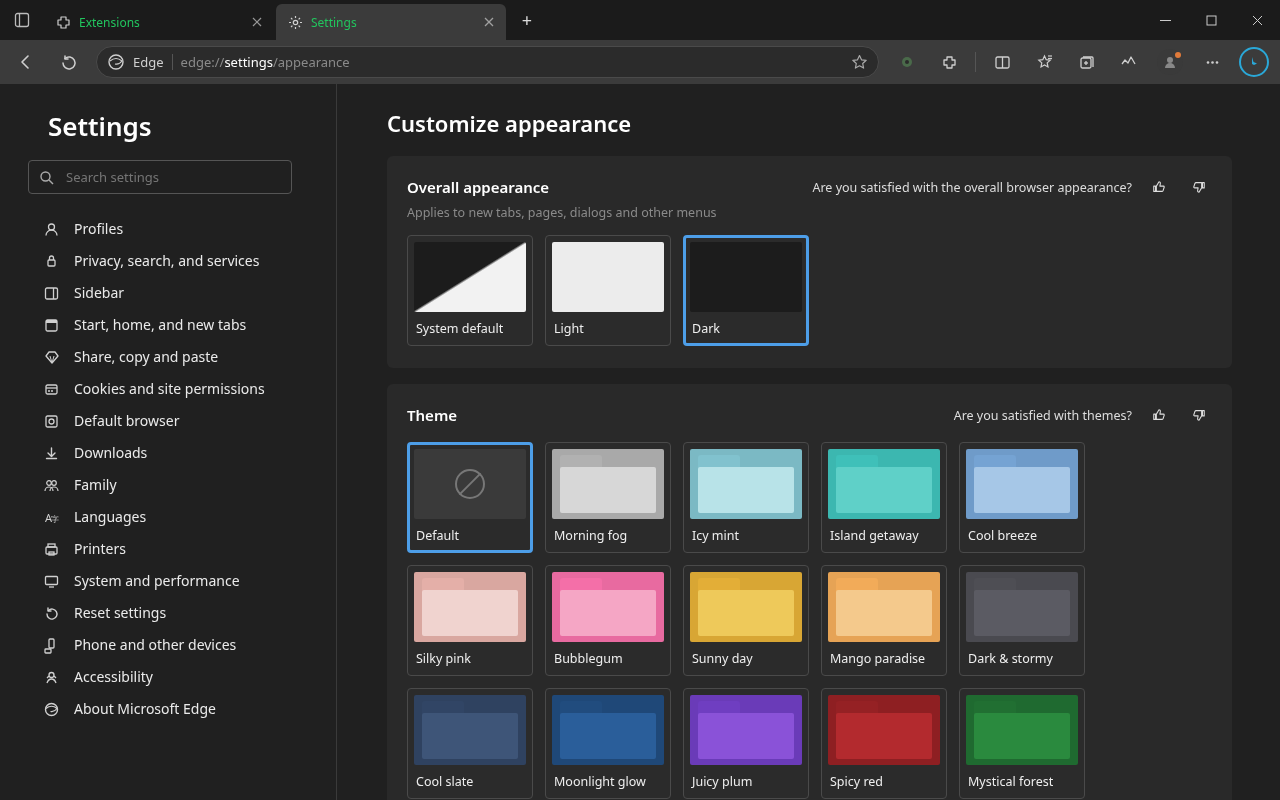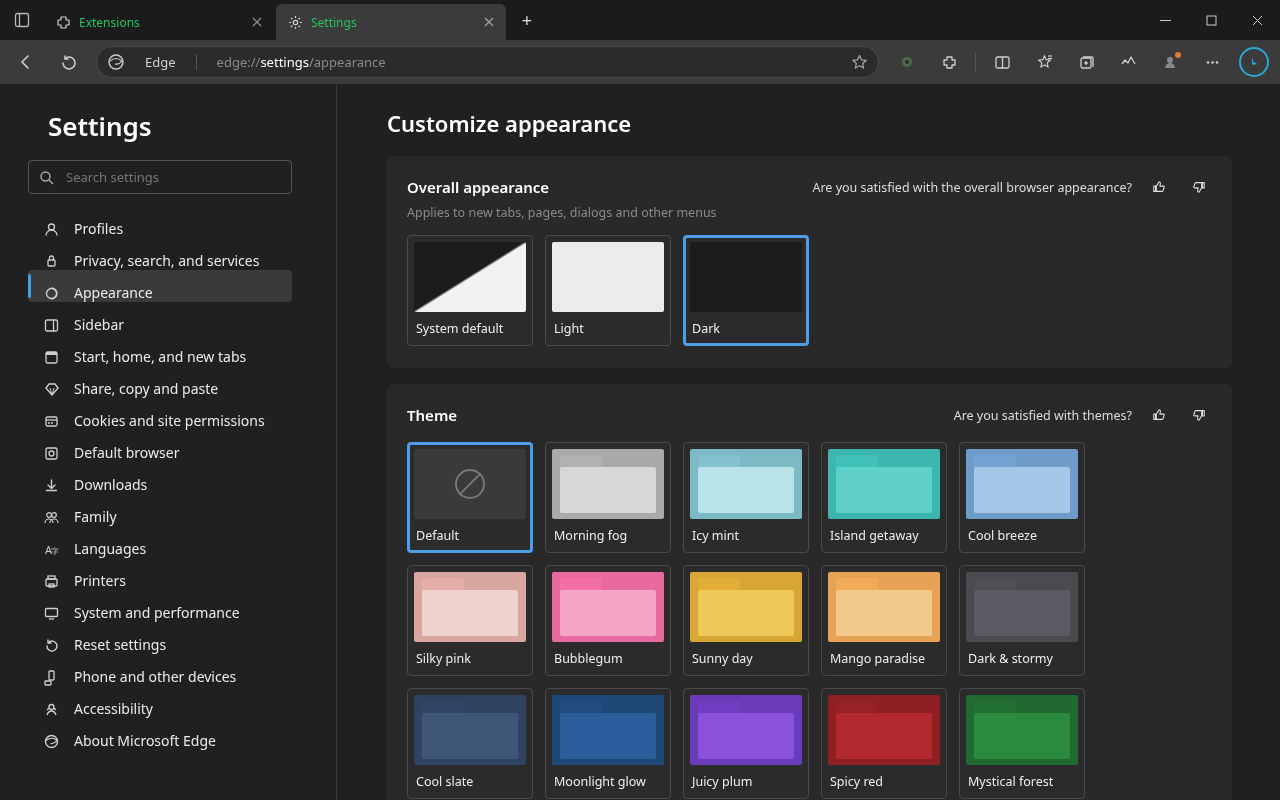--- a/index.html
+++ b/index.html
@@ -26,21 +26,21 @@
   .win-btn{width:46px;height:40px;display:flex;align-items:center;justify-content:center;color:#cccccc;}
   .win-btn svg{stroke:#cccccc;}
   .tab{display:flex;align-items:center;gap:8px;height:36px;padding:0 12px;min-width:230px;max-width:240px;border-radius:6px 6px 0 0;margin-top:4px;margin-right:2px;font-size:12px;color:#22c55e;}
   .tab.active{background:var(--tab-active);}
   .tab .close{margin-left:auto;opacity:.7;}
   .tabmgr{width:36px;height:36px;display:flex;align-items:center;justify-content:center;margin:0 4px;color:#bbb;}
   .newtab{width:30px;height:30px;display:flex;align-items:center;justify-content:center;color:#ddd;font-size:18px;margin-left:4px;}
   
   .toolbar{height:44px;background:var(--tab-active);display:flex;align-items:center;padding:0 6px;gap:2px;}
   .tbtn{width:40px;height:36px;display:flex;align-items:center;justify-content:center;color:#cfcfcf;border-radius:4px;}
-  .addr{flex:1;height:32px;background:#2b2b2b;border:1px solid #4a4a4a;border-radius:16px;display:flex;align-items:center;padding:0 10px;gap:20px;margin:0 6px;color:#cfcfcf;font-size:13px;}
+  .addr{flex:1;height:32px;background:#2b2b2b;border:1px solid #4a4a4a;border-radius:16px;display:flex;align-items:center;padding:0 10px;gap:8px;margin:0 6px;color:#cfcfcf;font-size:13px;}
   .addr .url-seg{color:#cfcfcf;}
   .addr .url-dim{color:#8a8a8a;}
   .addr .url-bold{color:#ffffff;}
   .addr .star{margin-left:auto;}
   .avatar{width:26px;height:26px;border-radius:50%;background:#3a3a3a;display:flex;align-items:center;justify-content:center;}
   .bing-circle{width:30px;height:30px;border-radius:50%;border:2px solid #2aa8d8;display:flex;align-items:center;justify-content:center;}
   .sep{width:1px;height:20px;background:#555;margin:0 4px;}
   .orange-dot{width:6px;height:6px;border-radius:50%;background:#e07a3a;position:absolute;margin-left:16px;margin-top:-14px;}
   
   .content{flex:1;display:flex;background:var(--bg);min-height:0;}
@@ -262,29 +262,20 @@
           </div>
           <div class="navitem">
             <span class="nicon">
               <svg width="17" height="17" viewBox="0 0 17 17">
                 <rect x="5" y="7" width="7" height="6" rx="1" fill="none" stroke="#d0d0d0" stroke-width="1.3"></rect>
                 <path d="M6.5 7V5a2 2 0 0 1 4 0v2" fill="none" stroke="#d0d0d0" stroke-width="1.3"></path>
               </svg>
             </span>
     <span>Privacy, search, and services</span>
           </div>
-          <div class="navitem active">
-            <span class="nicon">
-              <svg width="17" height="17" viewBox="0 0 17 17">
-                <circle cx="8.5" cy="8.5" r="5" fill="none" stroke="#d0d0d0" stroke-width="1.3"></circle>
-                <path d="M8.5 3a5.5 5.5 0 0 1 0 11" fill="none" stroke="#d0d0d0" stroke-width="1.3"></path>
-              </svg>
-            </span>
-    <span>Appearance</span>
-          </div>
           <div class="navitem">
             <span class="nicon">
               <svg width="17" height="17" viewBox="0 0 17 17">
                 <rect x="2.5" y="3" width="12" height="11" rx="1.5" fill="none" stroke="#d0d0d0" stroke-width="1.3"></rect>
                 <line x1="10.5" y1="3" x2="10.5" y2="14" stroke="#d0d0d0" stroke-width="1.3"></line>
               </svg>
             </span>
     <span>Sidebar</span>
           </div>
           <div class="navitem">

